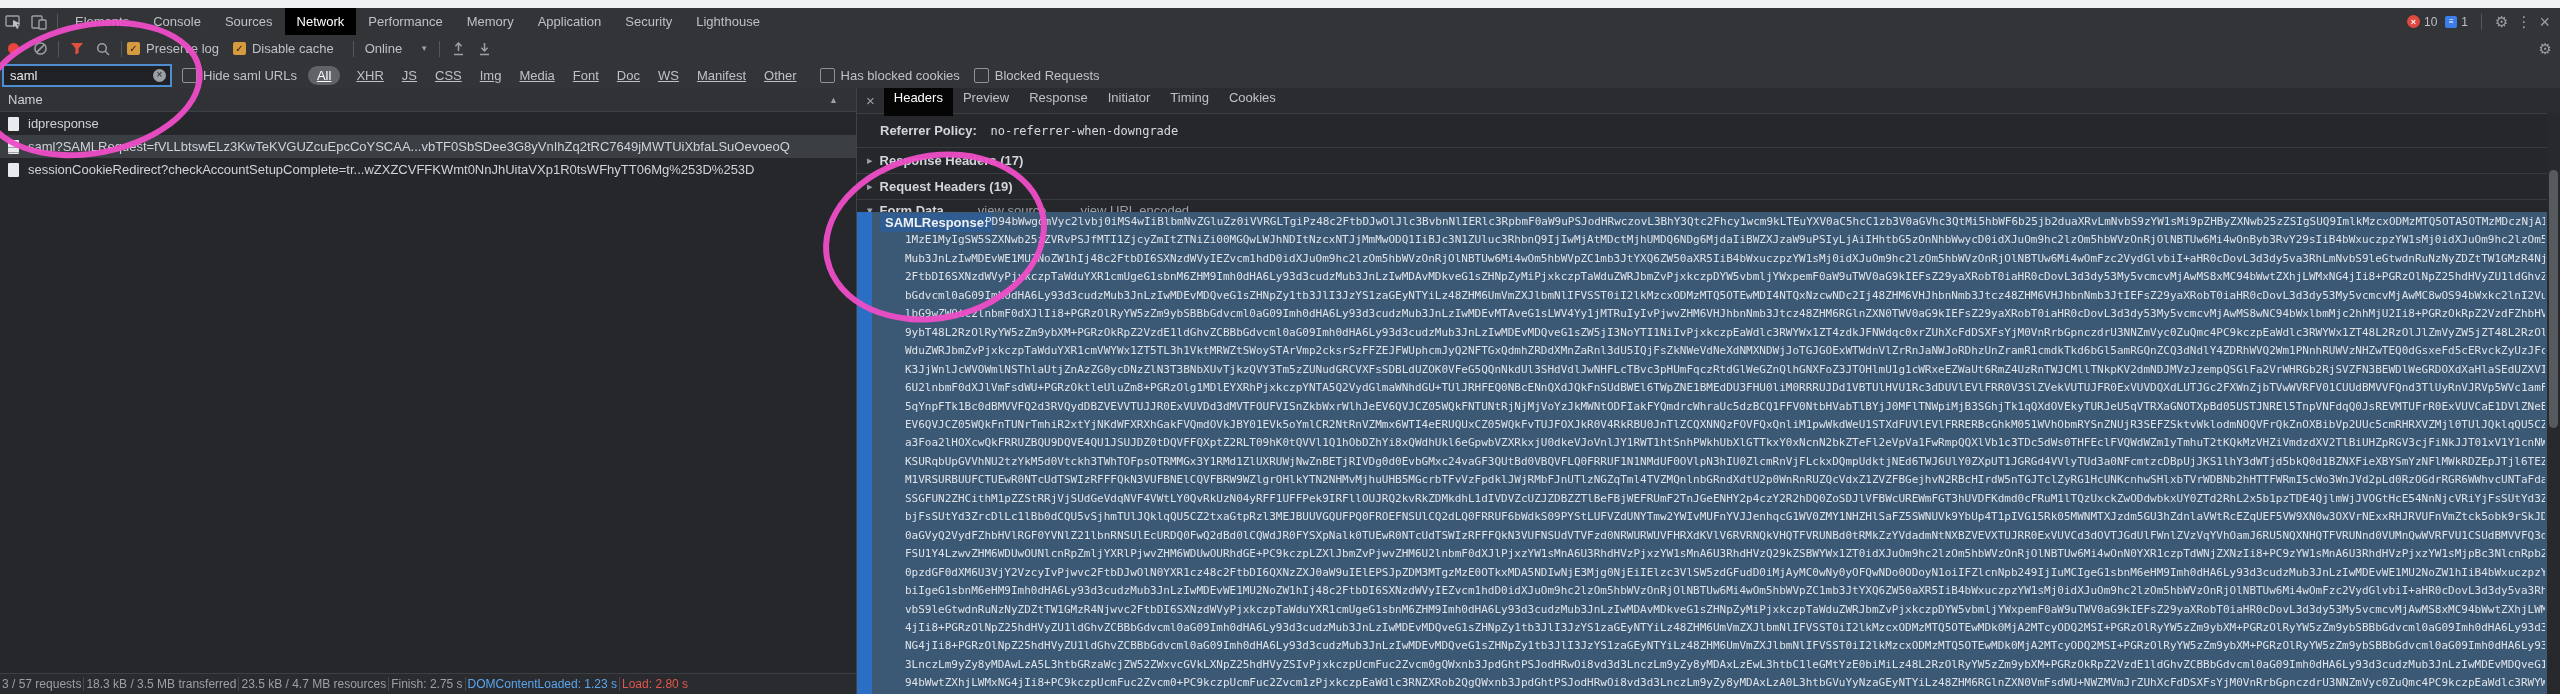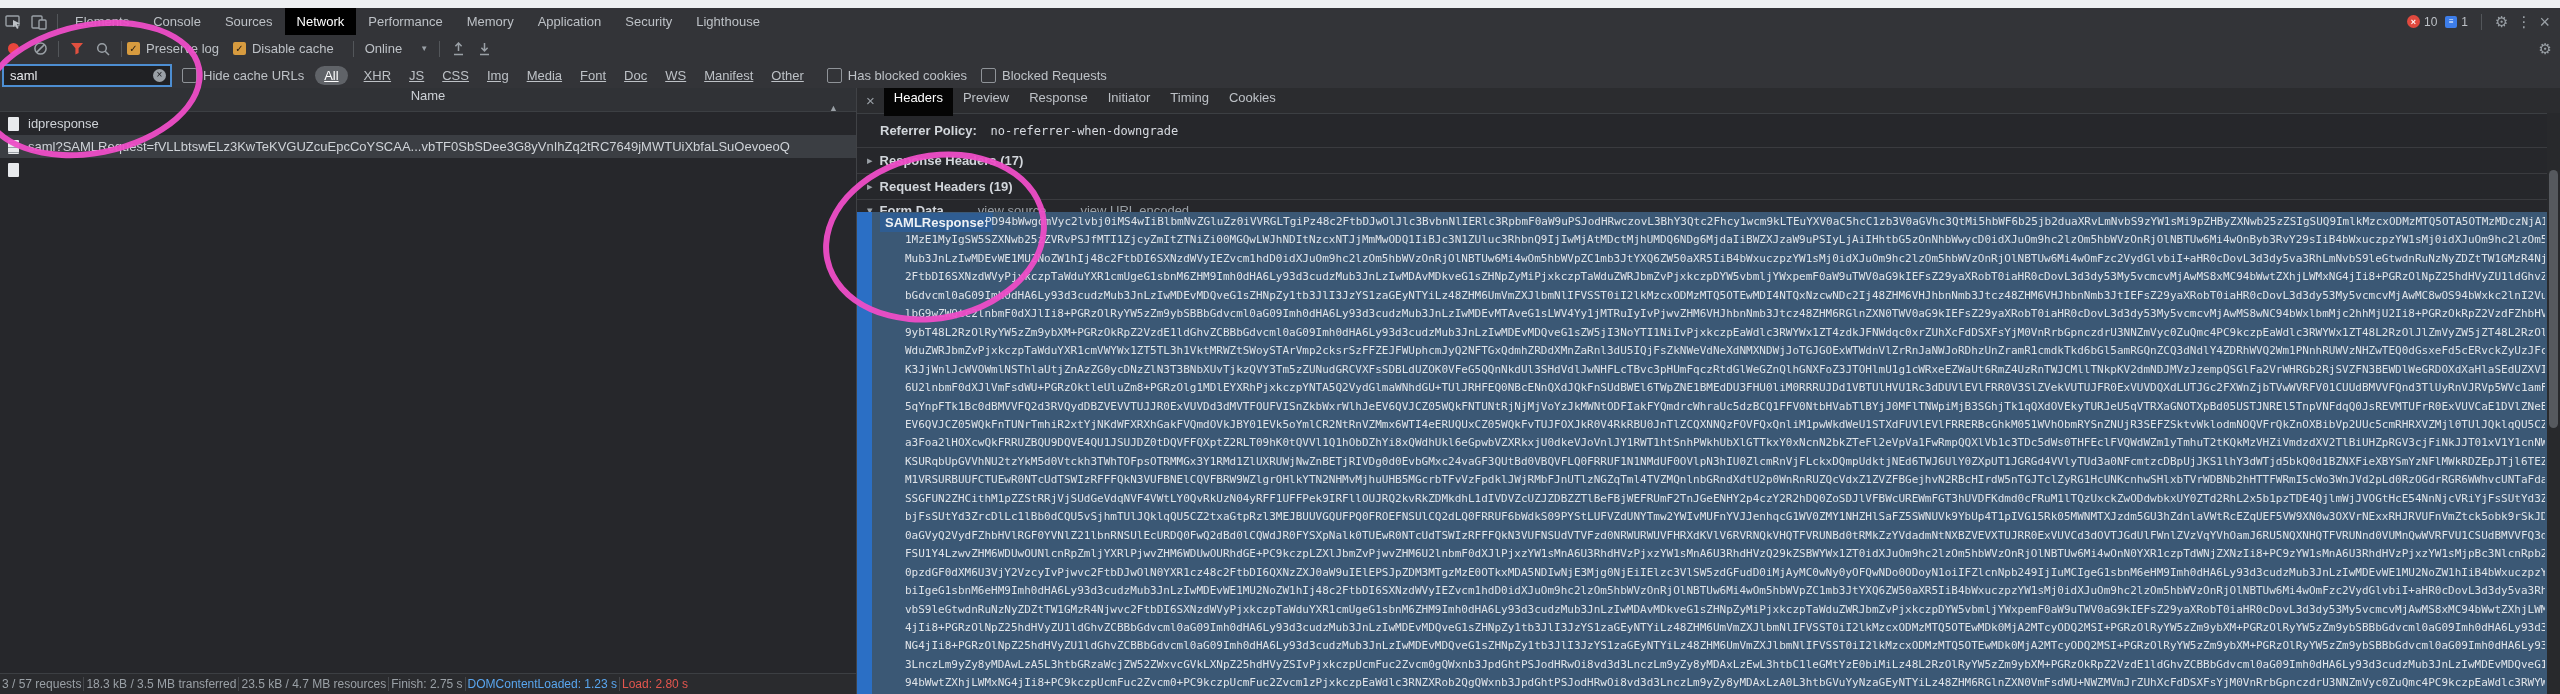--- a/index.html
+++ b/index.html
@@ -49,21 +49,21 @@
   .clear-x{position:absolute;right:6px;top:5px;width:13px;height:13px;border-radius:50%;background:#9aa0a6;
            color:#202124;font-size:10px;display:flex;align-items:center;justify-content:center;line-height:1;}
   .ftype{margin:0 9px;flex:none;text-decoration:underline;}
   .ftype.active{background:#606368;color:#fff;border-radius:10px;padding:2px 9px;margin:0 7px;}
   .fchk-group{display:flex;align-items:center;margin-left:10px;}
 
   
   .left-panel{position:absolute;left:0;top:88px;width:857px;bottom:0;background:#26272b;
               border-right:1px solid #404246;box-sizing:border-box;}
   .name-header{height:23px;background:#303236;border-bottom:1px solid #3c3f43;color:#cdd1d6;
-               font-size:13px;display:flex;align-items:center;padding:0 8px;flex-direction:column;}
+               font-size:13px;display:flex;align-items:center;padding:0 8px;}
   .sort-tri{margin-left:auto;font-size:9px;color:#9aa0a6;padding-right:10px;}
   .req-row{height:23px;display:flex;align-items:center;padding:0 8px;font-size:13px;color:#cfd3d8;
            white-space:nowrap;overflow:hidden;}
   .req-row.selected{background:#3b3e43;}
   .file-icon{width:11px;height:14px;background:#e8eaed;border-radius:1px;flex:none;margin-right:9px;}
   .file-icon.doc{background:repeating-linear-gradient(#e8eaed 0 2px,#9aa0a6 2px 3px,#e8eaed 3px 5px);}
 
   
   .status-bar{position:absolute;left:0;bottom:0;width:856px;height:20px;background:#2a2b2e;
               border-top:1px solid #3c3f43;display:flex;align-items:center;font-size:12px;color:#9aa0a6;}
@@ -207,21 +207,21 @@
     </div>
   </div>
 
   <div class="filterbar">
     <div class="filter-wrap">
       <input class="filter-input" value="saml" style="">
       <span class="clear-x">×</span>
     </div>
     <div class="fchk-group">
       <span class="chk off"></span>
-      <span>Hide cache URLs</span>
+      <span>Hide saml URLs</span>
     </div>
     <div style="display:flex;align-items:center;margin-left:4px;">
         <div class="ftype active">All</div>
         <div class="ftype">XHR</div>
         <div class="ftype">JS</div>
         <div class="ftype">CSS</div>
         <div class="ftype">Img</div>
         <div class="ftype">Media</div>
         <div class="ftype">Font</div>
         <div class="ftype">Doc</div>
@@ -248,20 +248,21 @@
         <div class="req-row">
           <span class="file-icon"></span>
           <span>idpresponse</span>
         </div>
         <div class="req-row selected">
           <span class="file-icon doc"></span>
           <span>saml?SAMLRequest=fVLLbtswELz3KwTeKVGUZcuEpcCoYSCAA...vbTF0SbSDee3G8yVnIhZq2tRC7649jMWTUiXbfaLSuOevoeoQ</span>
         </div>
         <div class="req-row">
           <span class="file-icon"></span>
+          <span>sessionCookieRedirect?checkAccountSetupComplete=tr...wZXZCVFFKWmt0NnJhUitaVXp1R0tsWFhyTT06Mg%253D%253D</span>
         </div>
       </div>
     <div class="status-bar">
         <span class="status-item">3 / 57 requests</span>
         <span class="status-item">18.3 kB / 3.5 MB transferred</span>
         <span class="status-item">23.5 kB / 4.7 MB resources</span>
         <span class="status-item">Finish: 2.75 s</span>
         <span class="status-item blue">DOMContentLoaded: 1.23 s</span>
         <span class="status-item red">Load: 2.80 s</span>
       </div>

